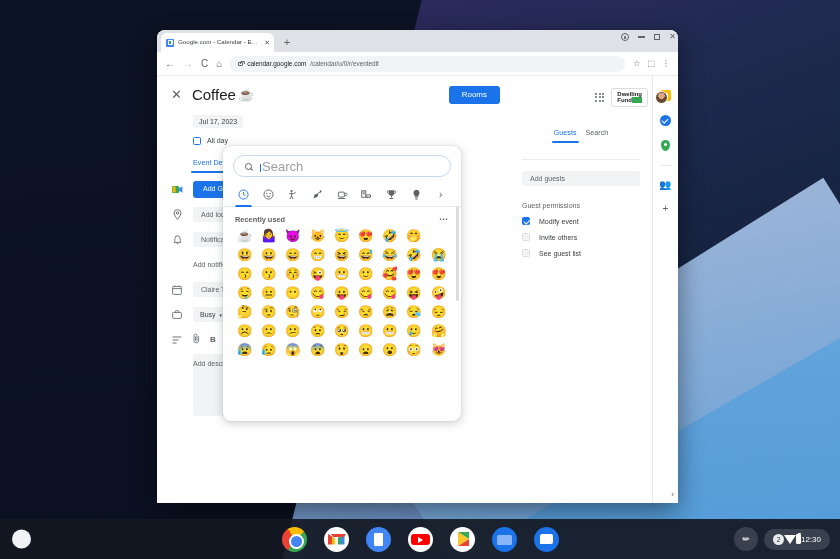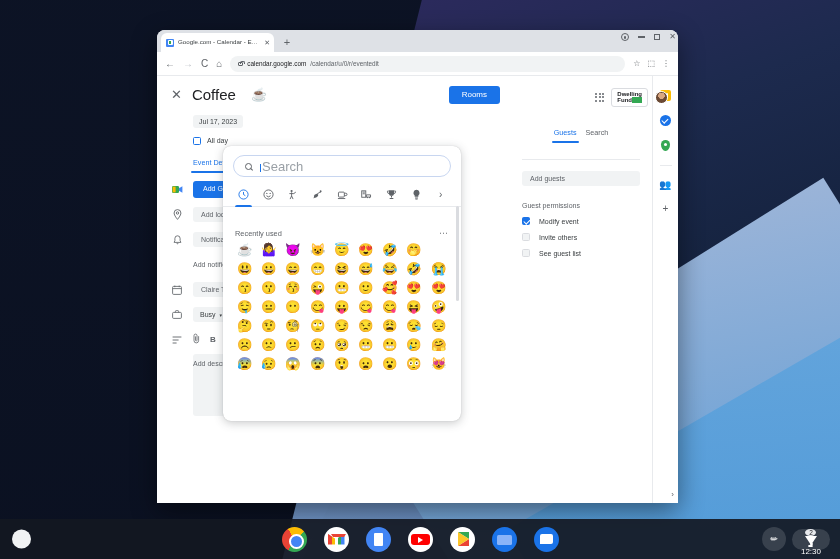--- a/index.html
+++ b/index.html
@@ -137,21 +137,21 @@
   
   .page { position: relative; height: 427px; background: #fff; display: flex; }
   .page-main { flex: 1; position: relative; overflow: hidden; }
   .evt-header {
     display: flex; align-items: center; gap: 10px;
     padding: 10px 12px 6px 14px;
   }
   .x-close { font-size: 13px; color: #5f6368; line-height: 1; }
   .evt-title {
     font-size: 15px; color: #202124; font-weight: 400;
-    display: flex; align-items: center; gap: 16px;
+    display: flex; align-items: center; gap: 3px;
   }
   .evt-emoji { font-size: 13px; }
   .save-btn {
     margin-left: auto; margin-right: 10px;
     background: #1a73e8; color: #fff;
     font-size: 8px; padding: 4px 13px; border-radius: 3px;
     border: none; line-height: 1.2;
   }
 
   .evt-body { padding: 0 0 0 14px; position: relative; }
@@ -333,21 +333,21 @@
     color: #5f6368; font-size: 10px; height: 100%; position: relative;
   }
   .cat.active { color: #1a73e8; }
   .cat.active::after {
     content:''; position:absolute; left:4px; right:4px; bottom:-1px;
     height: 2px; background: #1a73e8; border-radius: 2px 2px 0 0;
   }
   .pk-scroll { flex: 1; overflow: hidden; padding: 0 10px; }
   .pk-sec {
     display: flex; align-items: center; justify-content: space-between;
-    font-size: 7.4px; color: #5f6368; margin: 22px 2px 4px 2px;
+    font-size: 7.4px; color: #5f6368; margin: 8px 2px 4px 2px; font-weight: bold;
   }
   .dots3 { color: #5f6368; letter-spacing: 1px; font-size: 9px; line-height: 0.6; }
   .emoji-row {
     display: grid; grid-template-columns: repeat(9, 1fr);
     justify-items: center; margin-bottom: 2px;
   }
   .emoji {
     font-size: 12.5px; line-height: 17px; width: 17px;
     text-align: center;
   }
@@ -432,21 +432,21 @@
   }
   .stylus-pill {
     width: 24px; height: 24px; border-radius: 50%;
     background: rgba(255,255,255,.14);
     display:flex; align-items:center; justify-content:center;
     color:#fff; font-size:9px;
   }
   .sys-pill {
     height: 21px; border-radius: 14px; background: rgba(255,255,255,.14);
     display: flex; align-items: center; gap: 0; padding: 0 9px;
-    color: #fff; font-size: 8px; flex-direction: column;
+    color: #fff; font-size: 8px;
   }
   .badge-n {
     width: 11px; height: 11px; border-radius: 50%;
     background: #e8eaed; color: #202124; font-size: 6.5px;
     display: flex; align-items: center; justify-content: center;
   }
   .wifi {
     width: 0; height: 0;
     border-left: 6px solid transparent; border-right: 6px solid transparent;
     border-top: 9px solid #fff;

